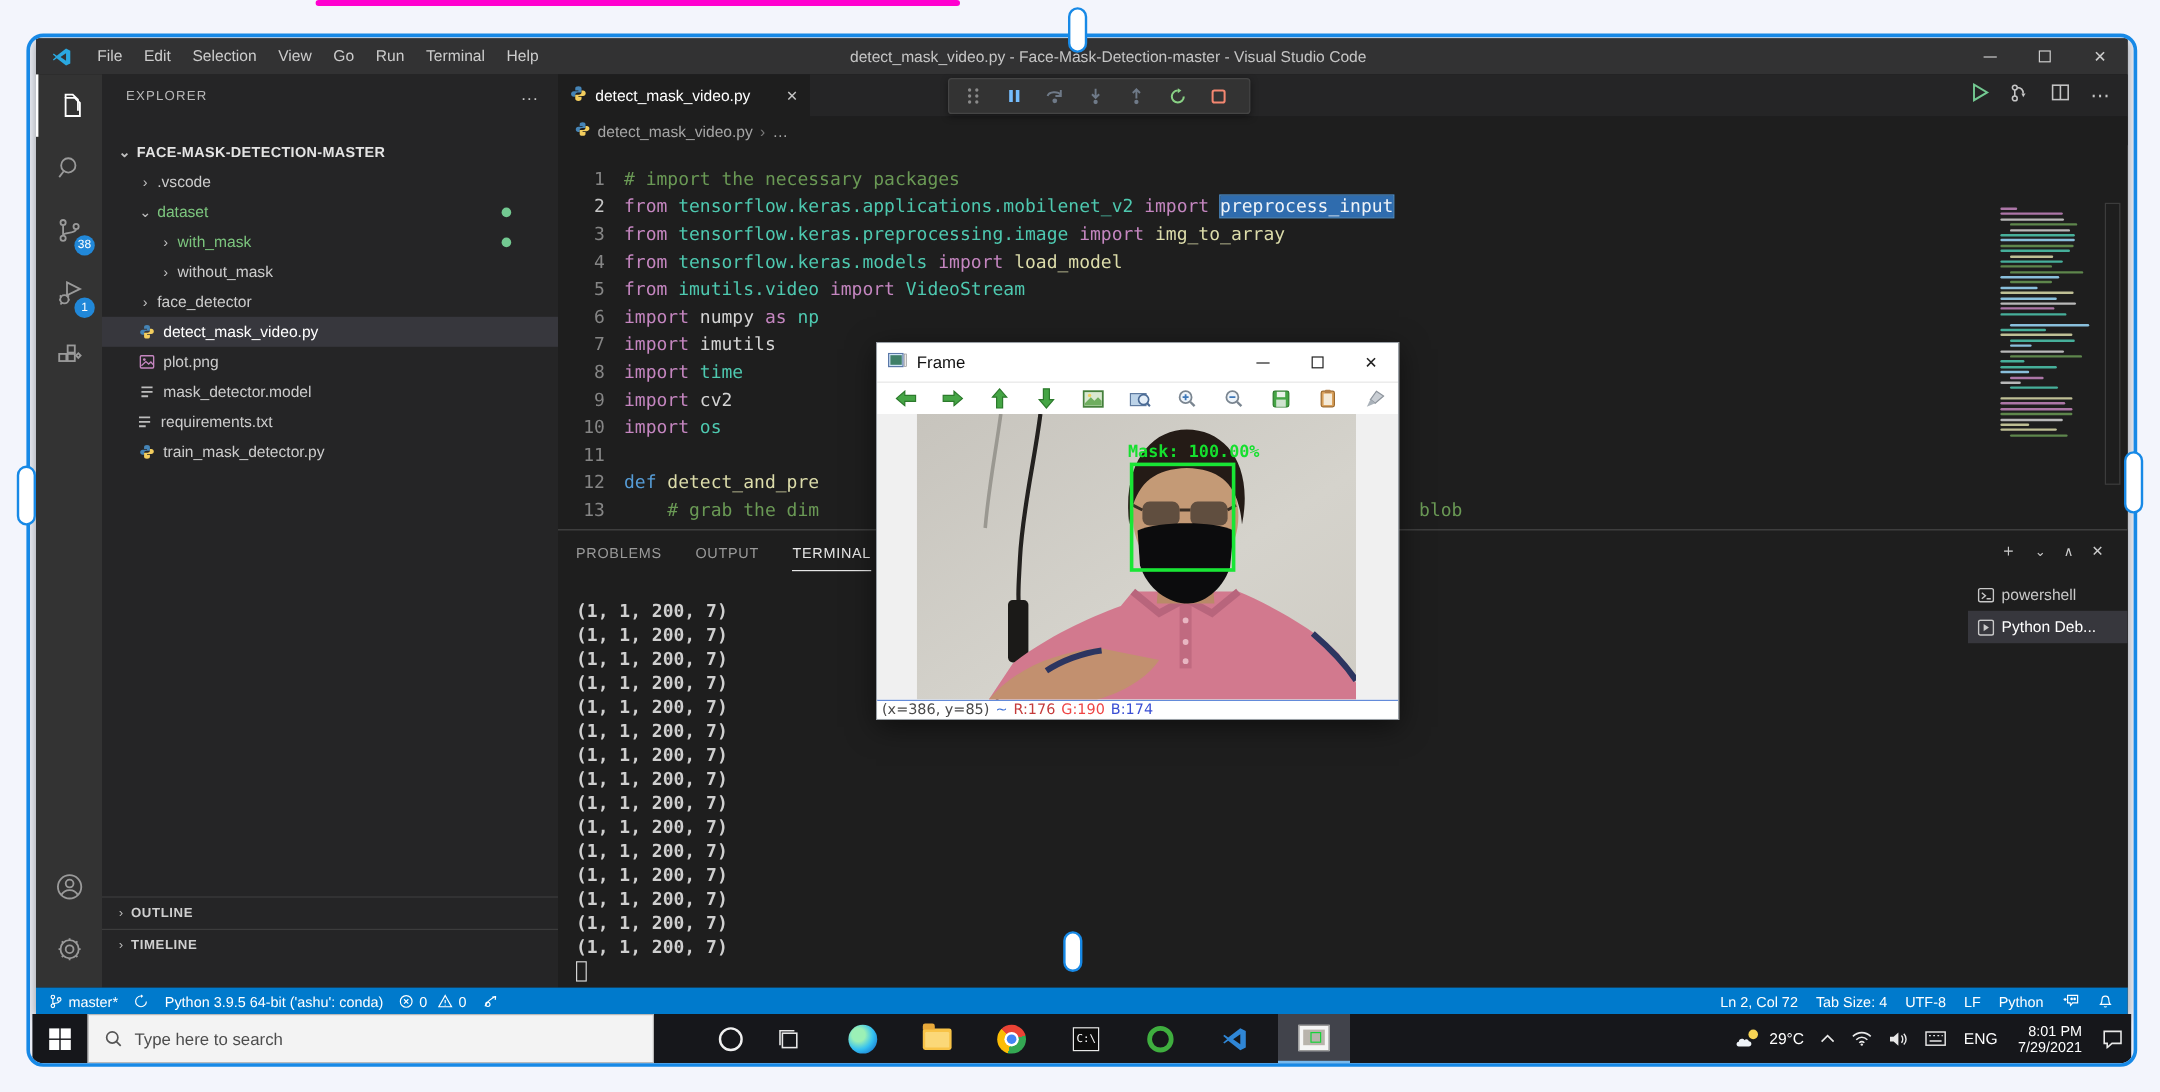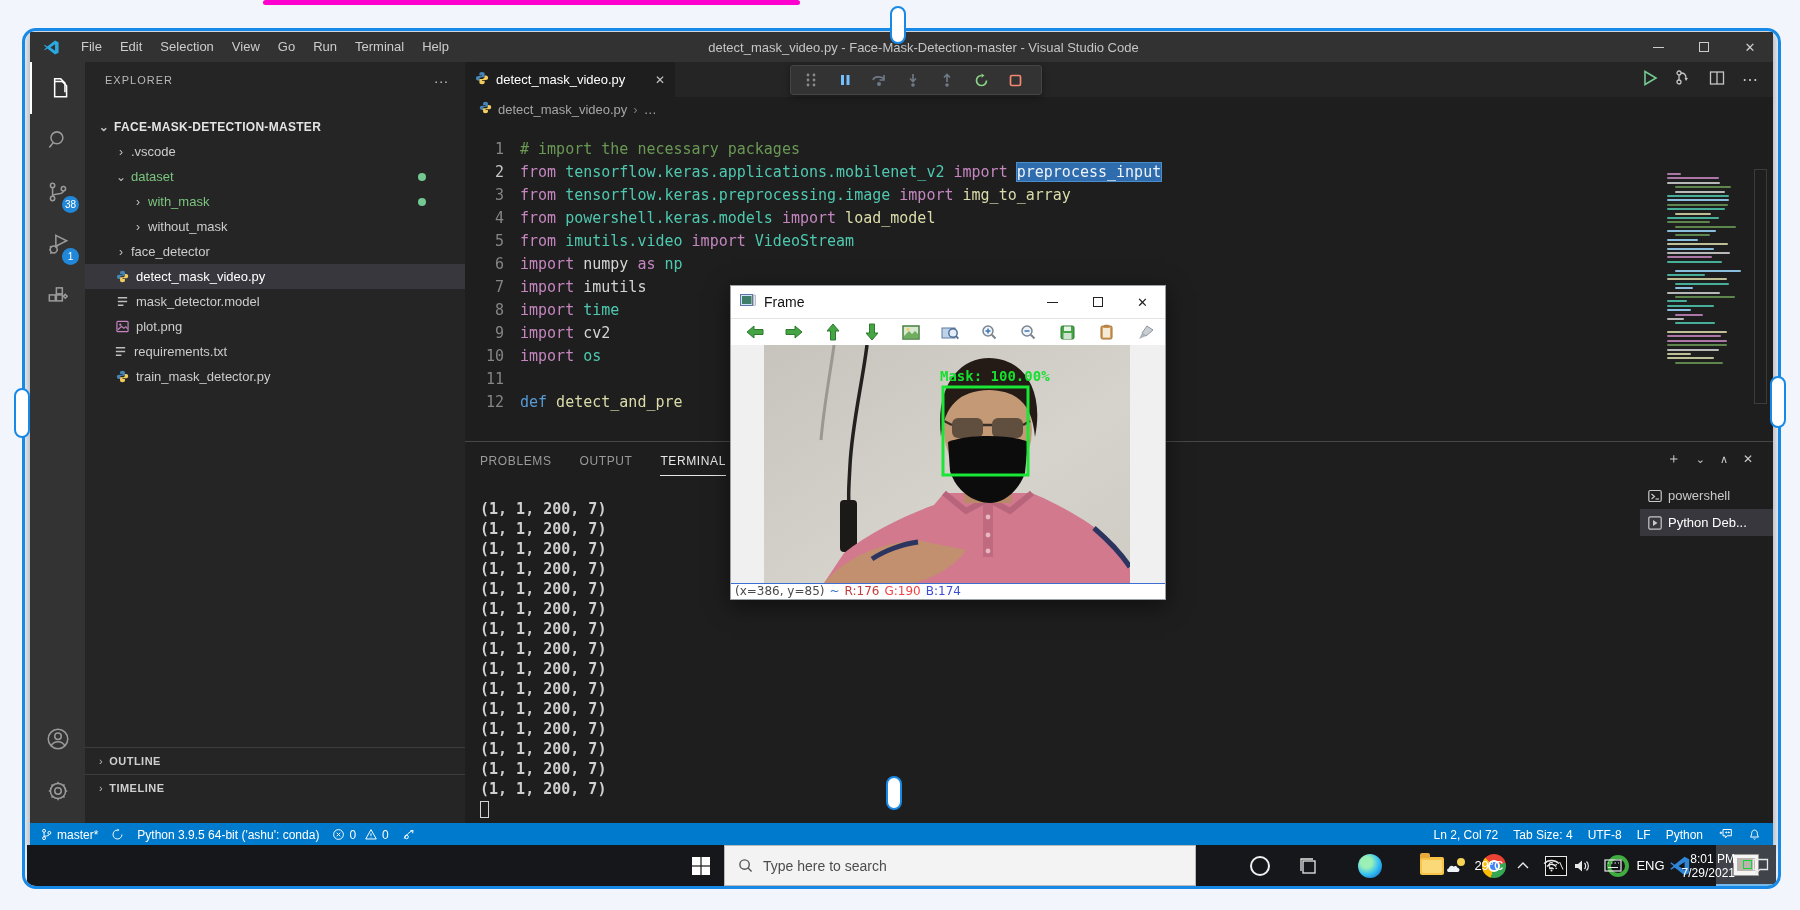--- a/index.html
+++ b/index.html
@@ -99,21 +99,21 @@
   .term-item svg { flex:none; }
 
   
   .statusbar { position:absolute; left:0; bottom:0; right:0; height:23px; background:#007acc; color:#ffffff; font-size:12px; display:flex; align-items:center; }
   .sb-left { display:flex; align-items:center; gap:13px; padding-left:10px; }
   .sb-right { margin-left:auto; display:flex; align-items:center; gap:15px; padding-right:12px; }
   .sb-item { display:flex; align-items:center; gap:4px; white-space:nowrap; }
   .statusbar svg { stroke:#ffffff; fill:none; stroke-width:1.2; }
 
   
-  .taskbar { position:absolute; left:2px; top:814px; width:1749px; height:41px; background:#16171b; display:flex; align-items:stretch;justify-content:flex-end; }
+  .taskbar { position:absolute; left:2px; top:814px; width:1749px; height:41px; background:#16171b; display:flex; align-items:stretch; }
   .tb-btn { width:48px; display:flex; align-items:center; justify-content:center; }
   .tb-start { width:46px; }
   .tb-search { width:472px; background:#f3f3f3; border:1px solid #b9b9b9; display:flex; align-items:center; gap:10px; padding-left:13px; color:#4d4d4d; font-size:14px; }
   .tb-app.active-app { background:#41434b; border-bottom:2px solid #76b9ed; }
   .tray { position:absolute; right:0; top:0; height:41px; display:flex; align-items:center; gap:0; color:#ffffff; }
   .tray-item { display:flex; align-items:center; justify-content:center; padding:0 7px; height:100%; font-size:13px; gap:5px; }
   .clockbox { text-align:right; font-size:12px; line-height:14px; padding:0 10px; }
   .chrome-icon { position:relative; width:24px; height:24px; border-radius:50%; background:conic-gradient(from -45deg,#ea4335 0 120deg,#4285f4 0 120deg,#34a853 120deg 240deg,#fbbc05 240deg 360deg); }
   .chrome-icon::before { content:""; position:absolute; left:6px; top:6px; width:12px; height:12px; border-radius:50%; background:#fff; }
   .chrome-icon::after { content:""; position:absolute; left:8px; top:8px; width:8px; height:8px; border-radius:50%; background:#4285f4; }
@@ -274,34 +274,34 @@
                   <svg width="13" height="13" viewBox="0 0 16 16">
                     <path d="M8 1 C6 1 5 1.9 5 3 V5 H8 V5.8 H3.6 C2.1 5.8 1 6.9 1 8.4 C1 9.9 2.1 11 3.6 11 H5 V9.3 C5 7.9 6.1 7 7.5 7 H11 V3 C11 1.9 10 1 8 1 Z" fill="#4584b6"></path>
                     <path d="M8 15 C10 15 11 14.1 11 13 V11 H8 V10.2 H12.4 C13.9 10.2 15 9.1 15 7.6 C15 6.1 13.9 5 12.4 5 H11 V6.7 C11 8.1 9.9 9 8.5 9 H5 V13 C5 14.1 6 15 8 15 Z" fill="#f2cd5e"></path>
                   </svg>
                 </span>
                 <span>detect_mask_video.py</span>
               </div>
               <div class="tree-row" style="padding-left: 29px;">
                 <span class="ficon">
                   <svg width="13" height="13" viewBox="0 0 14 14">
-                    <path d="M2 3 H12 M2 7 H12 M2 11 H8" stroke="#bdbdbd" stroke-width="1.6"></path>
+                    <rect x="1" y="1.5" width="12" height="11" rx="1" stroke="#c586c0" fill="none" stroke-width="1.3"></rect>
+                    <circle cx="4.6" cy="5" r="1.2" fill="#c586c0"></circle>
+                    <path d="M2 10.5 L6 6.8 L8.5 9 L10.5 7.2 L12.5 9.5" stroke="#c586c0" fill="none" stroke-width="1.2"></path>
                   </svg>
                 </span>
-                <span>mask_detector.model</span>
+                <span>plot.png</span>
               </div>
               <div class="tree-row" style="padding-left: 29px;">
                 <span class="ficon">
                   <svg width="13" height="13" viewBox="0 0 14 14">
-                    <rect x="1" y="1.5" width="12" height="11" rx="1" stroke="#c586c0" fill="none" stroke-width="1.3"></rect>
-                    <circle cx="4.6" cy="5" r="1.2" fill="#c586c0"></circle>
-                    <path d="M2 10.5 L6 6.8 L8.5 9 L10.5 7.2 L12.5 9.5" stroke="#c586c0" fill="none" stroke-width="1.2"></path>
+                    <path d="M2 3 H12 M2 7 H12 M2 11 H8" stroke="#bdbdbd" stroke-width="1.6"></path>
                   </svg>
                 </span>
-                <span>plot.png</span>
+                <span>mask_detector.model</span>
               </div>
               <div class="tree-row" style="padding-left: 27px;">
                 <span class="ficon">
                   <svg width="13" height="13" viewBox="0 0 14 14">
                     <path d="M2 3 H12 M2 7 H12 M2 11 H8" stroke="#bdbdbd" stroke-width="1.6"></path>
                   </svg>
                 </span>
                 <span>requirements.txt</span>
               </div>
               <div class="tree-row" style="padding-left: 29px;">
@@ -416,29 +416,30 @@
             <span>detect_mask_video.py</span>
             <span style="color:#7a7a7a;">›</span>
             <span>…</span>
           </div>
 
           <div class="codearea">
             <div class="code-lines" id="code-lines">
                 <div class="code-line"><span class="ln">1</span><span><span class="tok-cm"># import the necessary packages</span></span></div>
                 <div class="code-line active"><span class="ln">2</span><span><span class="tok-kw">from</span><span class="tok-tx"> </span><span class="tok-ty">tensorflow.keras.applications.mobilenet_v2</span><span class="tok-tx"> </span><span class="tok-kw">import</span><span class="tok-tx"> </span><span class="tok-hl">preprocess_input</span></span></div>
                 <div class="code-line"><span class="ln">3</span><span><span class="tok-kw">from</span><span class="tok-ty"> tensorflow.keras.preprocessing.image</span><span class="tok-kw"> import</span><span class="tok-fn"> img_to_array</span></span></div>
-                <div class="code-line"><span class="ln">4</span><span><span class="tok-kw">from</span><span class="tok-ty"> powershell.keras.models</span><span class="tok-kw"> import</span><span class="tok-fn"> load_model</span></span></div>
+                <div class="code-line"><span class="ln">4</span><span><span class="tok-kw">from</span><span class="tok-ty"> tensorflow.keras.models</span><span class="tok-kw"> import</span><span class="tok-fn"> load_model</span></span></div>
                 <div class="code-line"><span class="ln">5</span><span><span class="tok-kw">from</span><span class="tok-ty"> imutils.video</span><span class="tok-kw"> import</span><span class="tok-ty"> VideoStream</span></span></div>
                 <div class="code-line"><span class="ln">6</span><span><span class="tok-kw">import</span><span class="tok-tx"> numpy</span><span class="tok-kw"> as</span><span class="tok-ty"> np</span></span></div>
                 <div class="code-line"><span class="ln">7</span><span><span class="tok-kw">import</span><span class="tok-tx"> imutils</span></span></div>
                 <div class="code-line"><span class="ln">8</span><span><span class="tok-kw">import</span><span class="tok-ty"> time</span></span></div>
                 <div class="code-line"><span class="ln">9</span><span><span class="tok-kw">import</span><span class="tok-tx"> cv2</span></span></div>
                 <div class="code-line"><span class="ln">10</span><span><span class="tok-kw">import</span><span class="tok-ty"> os</span></span></div>
                 <div class="code-line"><span class="ln">11</span><span></span></div>
                 <div class="code-line"><span class="ln">12</span><span><span class="tok-df">def</span><span class="tok-fn"> detect_and_pre</span></span></div>
+                <div class="code-line"><span class="ln">13</span><span><span class="tok-cm">    # grab the dim</span><span class="tok-gap"></span><span class="tok-cm">blob</span></span></div>
               </div>
             <div class="minimap" id="minimap">
                 <div class="mm-slider"></div>
                 <div class="mbar" style="width: 14.0028px; margin-left: 2px; background: rgb(197, 134, 192);"></div>
                 <div class="mbar" style="width: 51.9273px; margin-left: 2px; background: rgb(197, 134, 192);"></div>
                 <div class="mbar" style="width: 53.2639px; margin-left: 2px; background: rgb(212, 212, 212);"></div>
                 <div class="mbar" style="width: 56.4714px; margin-left: 10px; background: rgb(106, 153, 85);"></div>
                 <div class="mbar" style="width: 50.2984px; margin-left: 10px; background: rgb(212, 212, 212);"></div>
                 <div class="mbar" style="width: 61.9649px; margin-left: 2px; background: rgb(78, 201, 176);"></div>
                 <div class="mbar" style="width: 62.0047px; margin-left: 2px; background: rgb(156, 220, 254);"></div>

